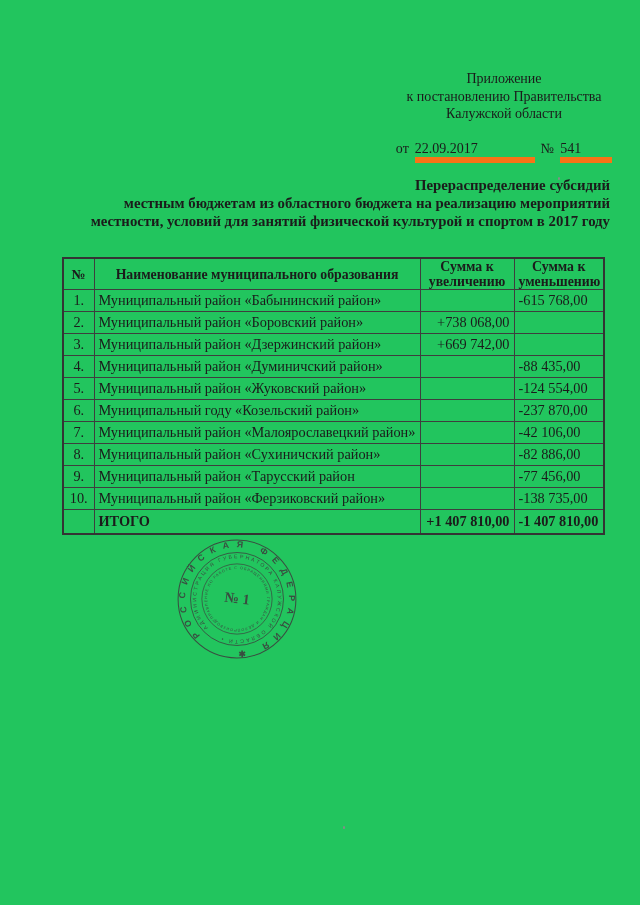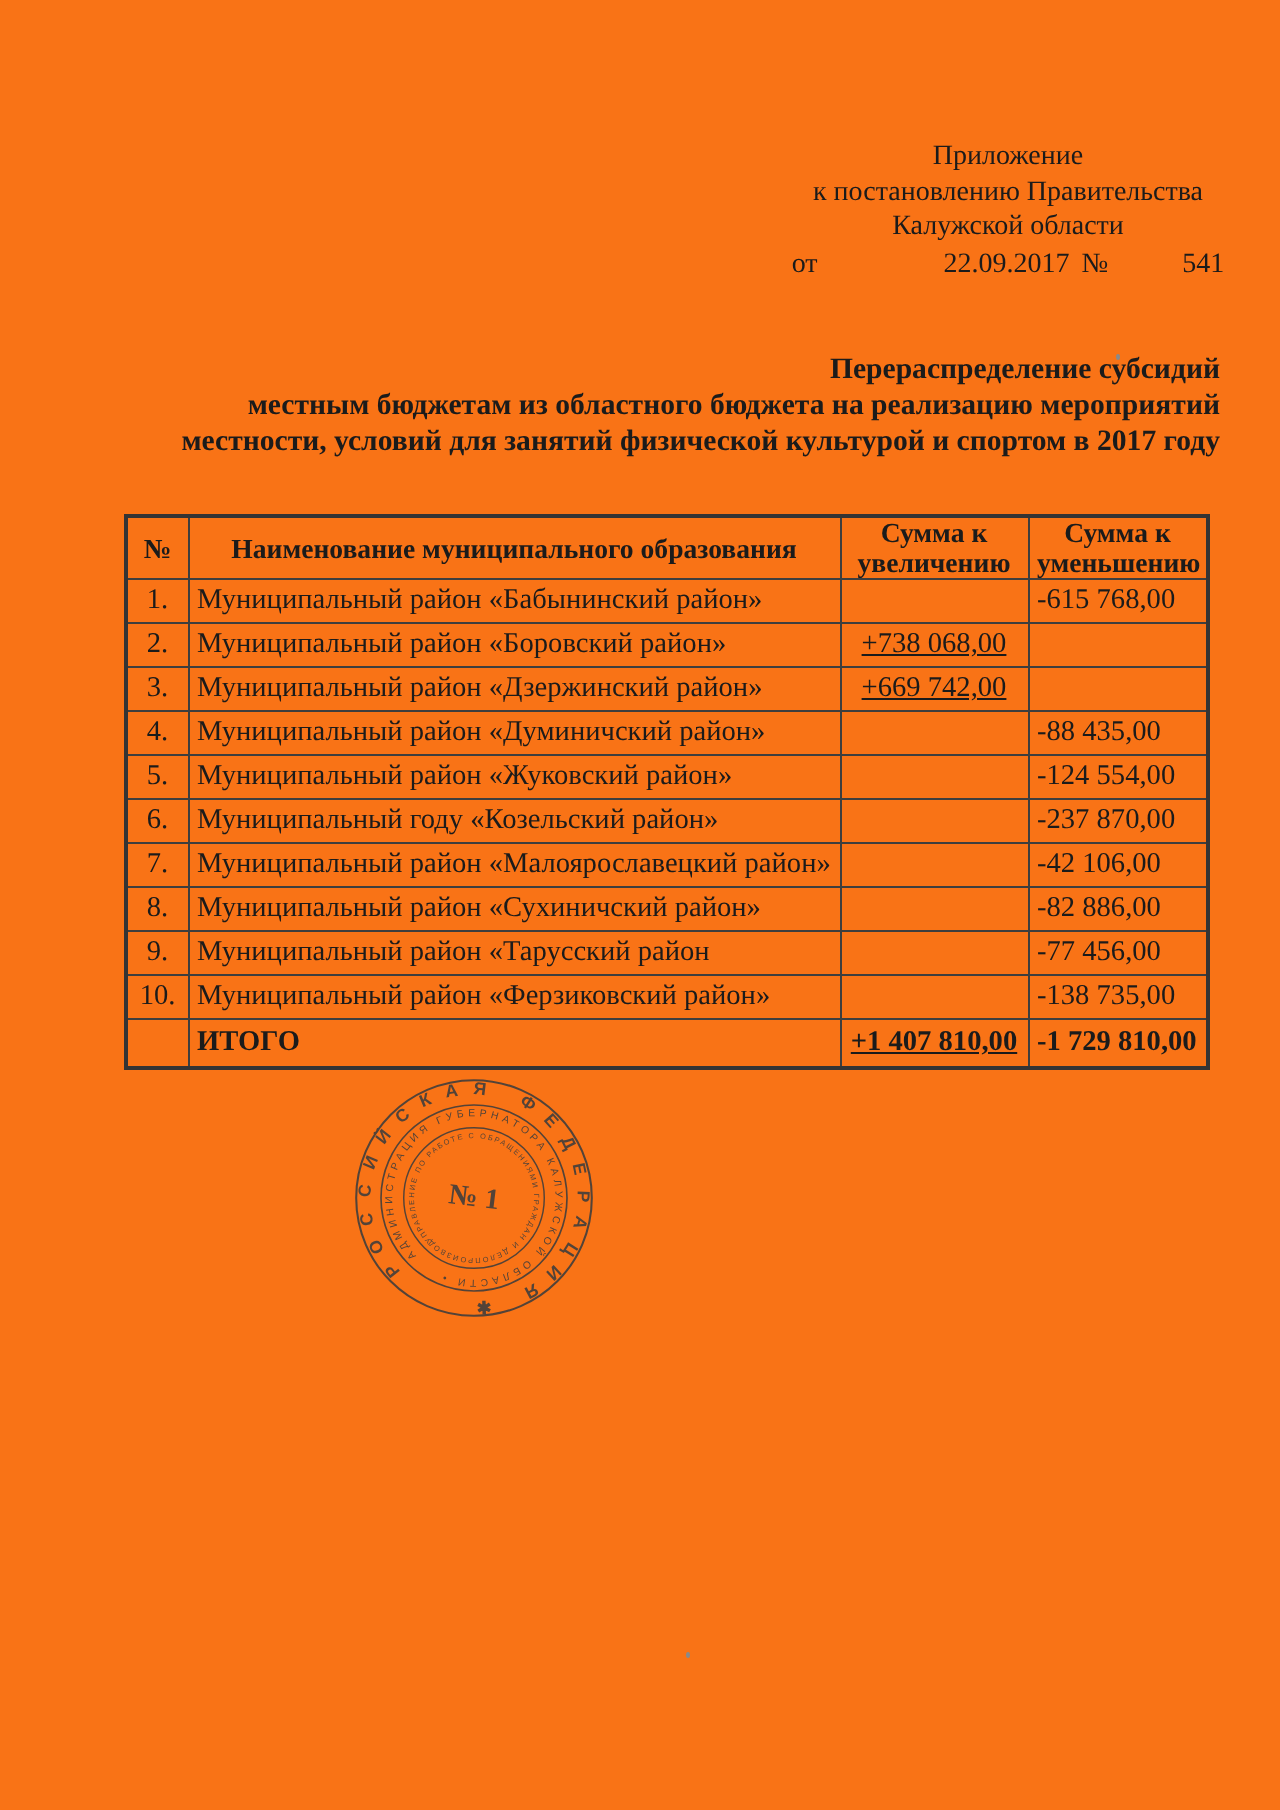--- a/index.html
+++ b/index.html
@@ -1,33 +1,33 @@
 <!DOCTYPE html>
 <html><head>
 <meta charset="utf-8">
 <style>
   html,body{margin:0;padding:0;background:#e8e8e8;}
   .page{
     position:relative;
     width:640px;height:905px;
-    background:#f97316;
+    background:#22c55e;
     font-family:"Liberation Serif", serif;
     color:#1b1b1b;
     overflow:hidden;
   }
   
   .annex{
     position:absolute;left:388px;top:70px;width:232px;
     text-align:center;font-size:14px;line-height:17.6px;
   }
   .annex-line4{
     display:flex;justify-content:center;align-items:baseline;
     gap:6px;margin-top:1px;
   }
-  .u{border-bottom:1px solid #f97316;display:inline-block;text-align:right;}
+  .u{border-bottom:6px solid #f97316;display:inline-block;text-align:left;margin-top:16px;}
   .u-date{width:120px;}
   .u-num{width:52px;}
   
   .doc-title{
     position:absolute;left:30px;right:30px;top:176px;
     text-align:right;font-weight:bold;
     font-size:14.8px;line-height:18.2px;
   }
   
   table.subsidy{
@@ -42,21 +42,21 @@
     overflow:hidden;white-space:nowrap;
   }
   table.subsidy th{
     font-size:13.8px;font-weight:bold;
     height:30px;vertical-align:middle;text-align:center;
     white-space:normal;line-height:15px;
   }
   table.subsidy td{height:21px;}
   td.c-num{text-align:center;}
   td.c-name{text-align:left;padding-left:5px;}
-  td.c-inc{text-align:center;padding-left:5px;text-decoration:underline;}
+  td.c-inc{text-align:right;padding-left:5px;}
   td.c-dec{text-align:left;padding-right:6px;}
   tr.total-row td{font-weight:bold;height:23px;}
   
   .stamp{position:absolute;left:175px;top:537px;opacity:.88;}
   
   .speck{position:absolute;width:2px;height:3px;background:#8a8a8a;border-radius:50%;}
   .speck1{left:343px;top:826px;}
   .speck2{left:558px;top:177px;}
 </style>
 </head>
@@ -156,21 +156,21 @@
         <tr>
           <td class="c-num">10.</td>
           <td class="c-name">Муниципальный район «Ферзиковский район»</td>
           <td class="c-inc"></td>
           <td class="c-dec">-138 735,00</td>
         </tr>
         <tr class="total-row">
         <td class="c-num"></td>
         <td class="c-name">ИТОГО</td>
         <td class="c-inc">+1 407 810,00</td>
-        <td class="c-dec">-1 729 810,00</td>
+        <td class="c-dec">-1 407 810,00</td>
       </tr>
     </tbody>
   </table>
 
   <svg class="stamp" width="124" height="124" viewBox="0 0 120 120">
     <defs>
       <path id="ringOuter" d="M 10,60 A 50,50 0 1,1 110,60 A 50,50 0 1,1 10,60"></path>
       <path id="ringMid" d="M 20.5,60 A 39.5,39.5 0 1,1 99.5,60 A 39.5,39.5 0 1,1 20.5,60"></path>
       <path id="ringInner" d="M 31,60 A 29,29 0 1,1 89,60 A 29,29 0 1,1 31,60"></path>
     </defs>

